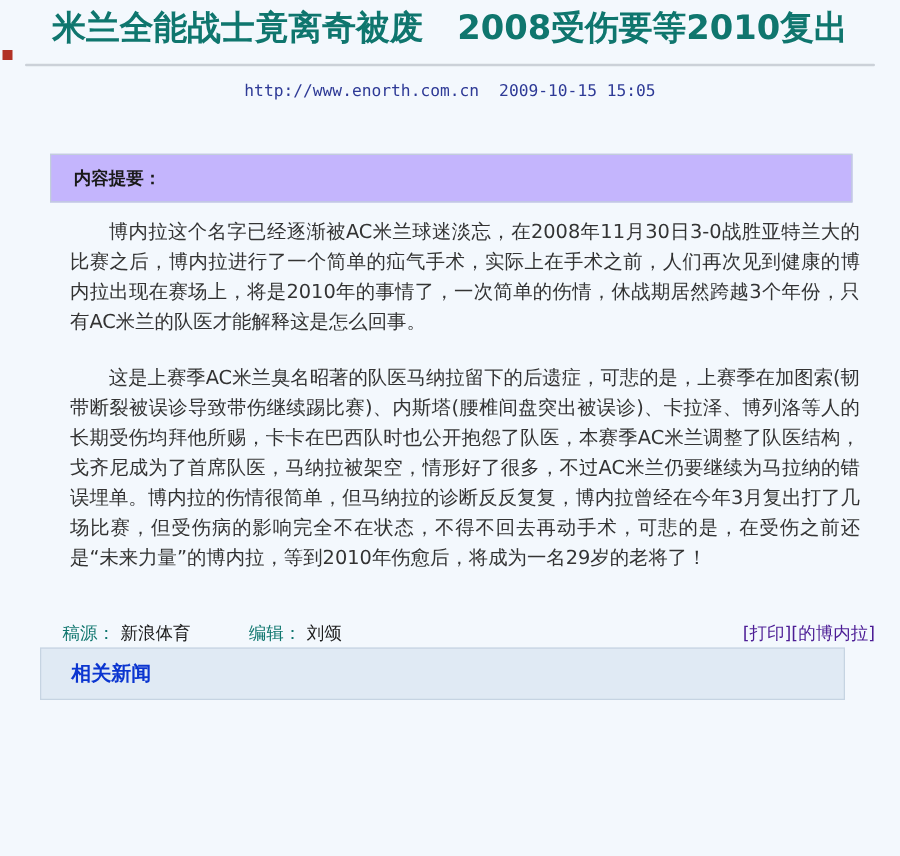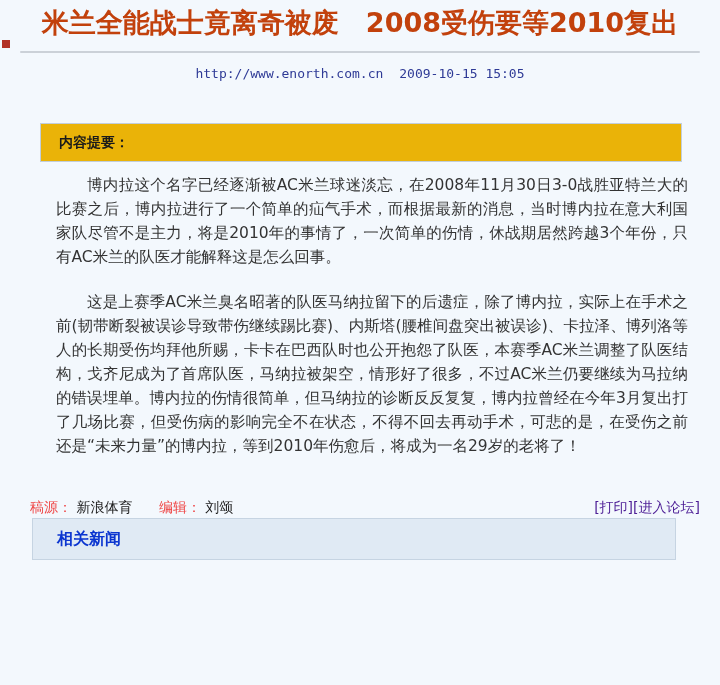--- a/index.html
+++ b/index.html
@@ -10,21 +10,21 @@
     background: #f3f8fd;
     font-family: "DejaVu Sans", "Liberation Sans", sans-serif;
     position: relative;
   }
   .page { width: 720px; height: 685px; position: relative; overflow: hidden; }
 
   .title {
     margin: 0; padding-top: 7px;
     text-align: center;
     font-size: 27px; font-weight: bold;
-    color: #c2410c;
+    color: #0f766e;
     line-height: 1.2;
   }
   .red-marker {
     position: absolute; left: 2px; top: 40px;
     width: 8px; height: 8px; background: #b23226;
   }
   .divider {
     height: 2px; background: #cbd1d8;
     margin: 12px 20px 0 20px; border-radius: 2px;
   }
@@ -33,21 +33,21 @@
     text-align: center;
     font-family: "DejaVu Sans Mono", "Liberation Mono", monospace;
     font-size: 13px; color: #2e3a96;
     line-height: 16px;
   }
   .meta .datetime { margin-left: 16px; }
 
   .summary-box {
     margin: 41px 38px 0 40px;
     height: 39px;
-    background: #eab308;
+    background: #c4b5fd;
     border: 1px solid #c2cedb;
     display: flex; align-items: center;
   }
   .summary-label {
     margin-left: 18px;
     font-weight: bold; font-size: 14px; color: #1a1a1a;
   }
 
   .content {
     margin: 0 32px 0 56px;
@@ -55,21 +55,21 @@
     color: #333; text-align: justify;
   }
   .content p { margin: 0 0 21px 0; text-indent: 2em; }
   .content p:first-child { margin-top: 11px; }
 
   .footer {
     margin: 40px 20px 0 30px;
     display: flex; justify-content: space-between; align-items: center;
     font-size: 14px; line-height: 18px;
   }
-  .footer .label { color: #ef4444; }
+  .footer .label { color: #0f766e; margin-left: 20px; }
   .footer .value { color: #1a1a1a; margin-right: 22px; }
   .footer .value.last { margin-right: 11px; }
   .footer-right a {
     color: #4c1d95; text-decoration: none; cursor: pointer;
     font-size: 14px;
   }
 
   .related-box {
     position: relative;
     margin: 2px 44px 0 32px;
@@ -95,33 +95,33 @@
 
   <div class="meta">
     <span class="url">http://www.enorth.com.cn</span><span class="datetime">2009-10-15 15:05</span>
   </div>
 
   <div class="summary-box">
     <span class="summary-label">内容提要：</span>
   </div>
 
   <div class="content">
-    <p>博内拉这个名字已经逐渐被AC米兰球迷淡忘，在2008年11月30日3-0战胜亚特兰大的比赛之后，博内拉进行了一个简单的疝气手术，而根据最新的消息，当时博内拉在意大利国家队尽管不是主力，将是2010年的事情了，一次简单的伤情，休战期居然跨越3个年份，只有AC米兰的队医才能解释这是怎么回事。</p>
-    <p>这是上赛季AC米兰臭名昭著的队医马纳拉留下的后遗症，除了博内拉，实际上在手术之前(韧带断裂被误诊导致带伤继续踢比赛)、内斯塔(腰椎间盘突出被误诊)、卡拉泽、博列洛等人的长期受伤均拜他所赐，卡卡在巴西队时也公开抱怨了队医，本赛季AC米兰调整了队医结构，戈齐尼成为了首席队医，马纳拉被架空，情形好了很多，不过AC米兰仍要继续为马拉纳的错误埋单。博内拉的伤情很简单，但马纳拉的诊断反反复复，博内拉曾经在今年3月复出打了几场比赛，但受伤病的影响完全不在状态，不得不回去再动手术，可悲的是，在受伤之前还是“未来力量”的博内拉，等到2010年伤愈后，将成为一名29岁的老将了！</p>
+    <p>博内拉这个名字已经逐渐被AC米兰球迷淡忘，在2008年11月30日3-0战胜亚特兰大的比赛之后，博内拉进行了一个简单的疝气手术，实际上在手术之前，人们再次见到健康的博内拉出现在赛场上，将是2010年的事情了，一次简单的伤情，休战期居然跨越3个年份，只有AC米兰的队医才能解释这是怎么回事。</p>
+    <p>这是上赛季AC米兰臭名昭著的队医马纳拉留下的后遗症，可悲的是，上赛季在加图索(韧带断裂被误诊导致带伤继续踢比赛)、内斯塔(腰椎间盘突出被误诊)、卡拉泽、博列洛等人的长期受伤均拜他所赐，卡卡在巴西队时也公开抱怨了队医，本赛季AC米兰调整了队医结构，戈齐尼成为了首席队医，马纳拉被架空，情形好了很多，不过AC米兰仍要继续为马拉纳的错误埋单。博内拉的伤情很简单，但马纳拉的诊断反反复复，博内拉曾经在今年3月复出打了几场比赛，但受伤病的影响完全不在状态，不得不回去再动手术，可悲的是，在受伤之前还是“未来力量”的博内拉，等到2010年伤愈后，将成为一名29岁的老将了！</p>
   </div>
 
   <div class="footer">
     <div class="footer-left">
       <span class="label">稿源：</span>
       <span class="value">新浪体育</span>
       <span class="label">编辑：</span>
       <span class="value last">刘颂</span>
     </div>
     <div class="footer-right">
-      <a>[打印]</a><a>[进入论坛]</a>
+      <a>[打印]</a><a>[的博内拉]</a>
     </div>
   </div>
 
   <div class="related-box">
     <span class="related-title">相关新闻</span>
     
   </div>
 
 </div>
 

